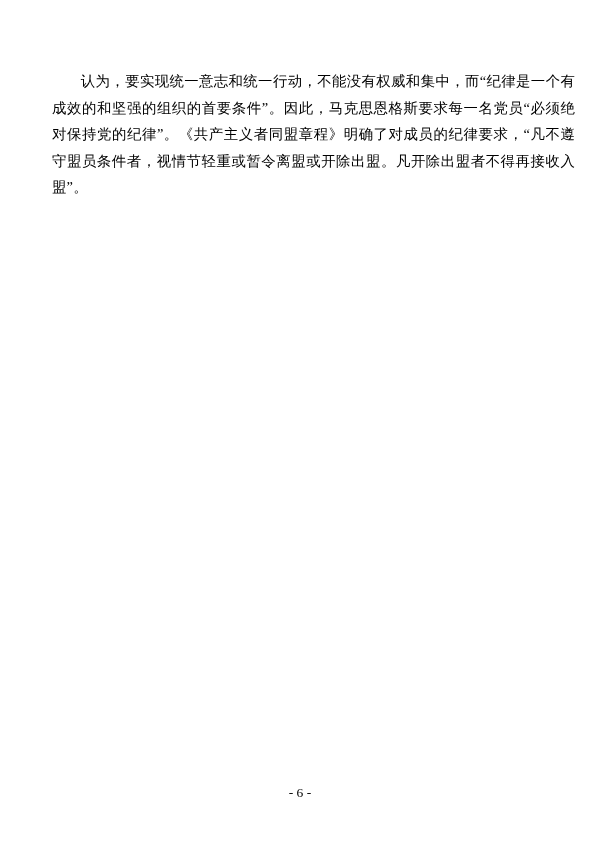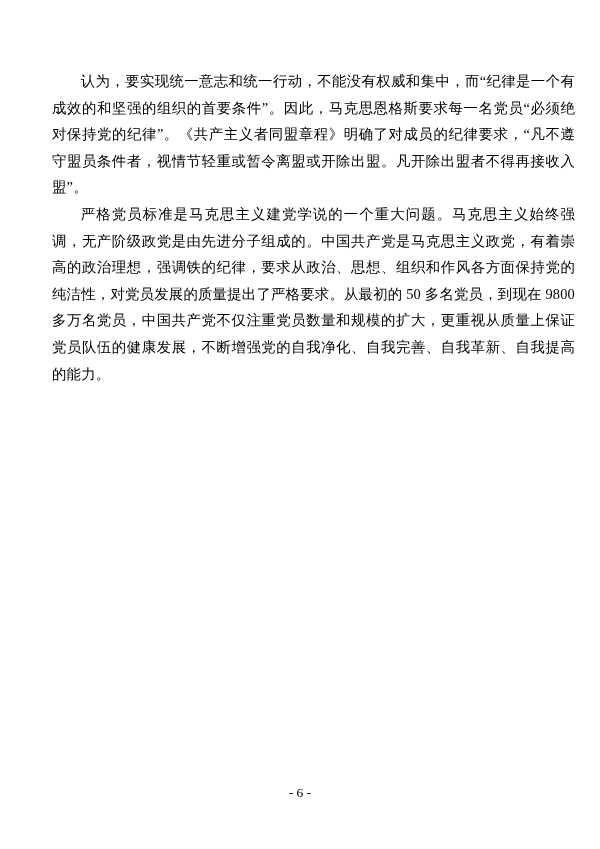--- a/index.html
+++ b/index.html
@@ -44,16 +44,15 @@
     font-family: "Liberation Serif", "DejaVu Serif", serif;
     color: #000000;
   }
 </style>
 </head>
 <body>
 
 <div class="page">
   <div class="body-text">
     <p class="para">认为，要实现统一意志和统一行动，不能没有权威和集中，而“纪律是一个有成效的和坚强的组织的首要条件”。因此，马克思恩格斯要求每一名党员“必须绝对保持党的纪律”。《共产主义者同盟章程》明确了对成员的纪律要求，“凡不遵守盟员条件者，视情节轻重或暂令离盟或开除出盟。凡开除出盟者不得再接收入盟”。</p>
-    <p class="para">严格党员标准是马克思主义建党学说的一个重大问题。马克思主义始终强调，无产阶级政党是由先进分子组成的。中国共产党是马克思主义政党，有着崇高的政治理想，强调铁的纪律，要求从政治、思想、组织和作风各方面保持党的纯洁性，对党员发展的质量提出了严格要求。从最初的 50 多名党员，到现在 9800 多万名党员，中国共产党不仅注重党员数量和规模的扩大，更重视从质量上保证党员队伍的健康发展，不断增强党的自我净化、自我完善、自我革新、自我提高的能力。</p>
   </div>
   <div class="footer">- 6 -</div>
 </div>
 
 </body></html>

